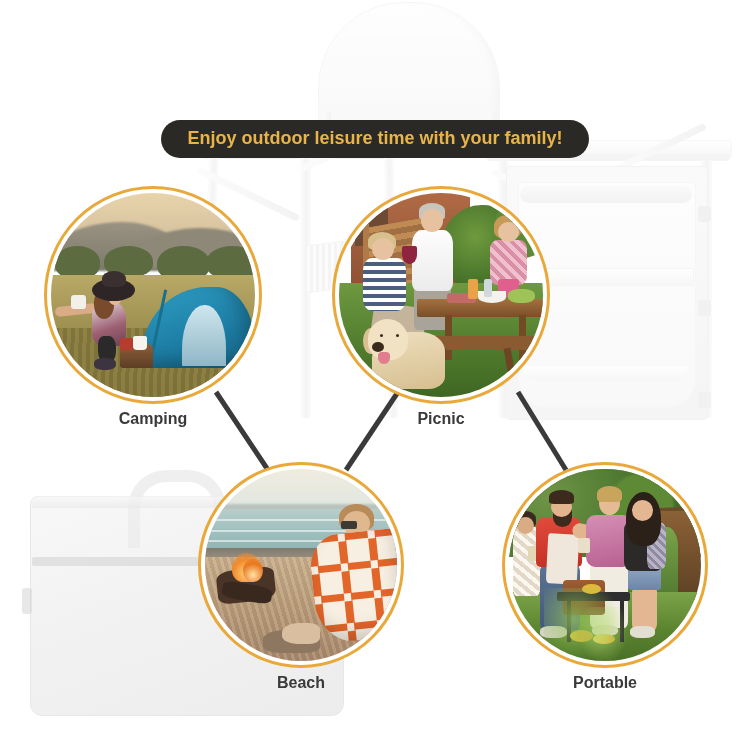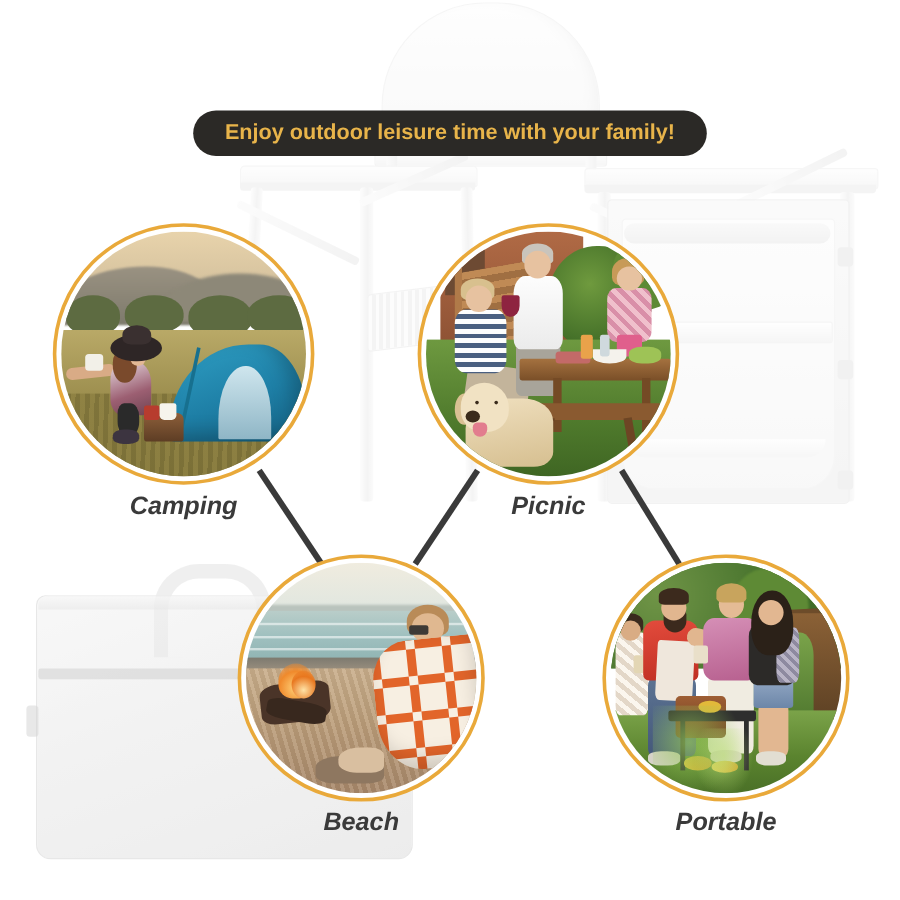--- a/index.html
+++ b/index.html
@@ -71,21 +71,21 @@
     position:absolute;left:0;top:36px;width:750px;text-align:center;
     font-size:37px;font-weight:bold;color:#2d2d2d;
     letter-spacing:-.4px;white-space:nowrap;
     font-family:"Liberation Sans", sans-serif;
     z-index:6;
   }
   .sub-wrap{position:absolute;left:0;top:92px;width:750px;text-align:center;z-index:6;}
   .sub-pill{
     display:inline-block;background:#2b2926;color:#e8b44a;
     font-size:18px;font-weight:bold;
-    padding:8px 26px 9px;border-radius:22px;white-space:nowrap;
+    padding:8px 26px 9px;border-radius:22px;white-space:nowrap;margin-top:28px;
   }
 
   
   .links{position:absolute;inset:0;z-index:7;pointer-events:none;}
 
   
   .bubble{
     position:absolute;border-radius:50%;
     background:#ffffff;
     padding:4px;
@@ -93,24 +93,24 @@
     border:3px solid #e9a93a;
     z-index:8;
   }
   .bubble .photo{
     width:100%;height:100%;border-radius:50%;
     overflow:hidden;position:relative;
   }
   .bubble .lbl{
     position:absolute;left:50%;transform:translateX(-50%);
     top:calc(100% + 9px);
-    font-size:21px;font-weight:bold;color:#3a3a3a;white-space:nowrap;font-style:italic;
+    font-size:16px;font-weight:bold;color:#3a3a3a;white-space:nowrap;
   }
   #c-camping{left:44px;top:186px;width:218px;height:218px;}
-  #c-picnic {left:348px;top:186px;width:218px;height:218px;text-align:right;}
+  #c-picnic {left:332px;top:186px;width:218px;height:218px;text-align:right;}
   #c-beach  {left:198px;top:462px;width:206px;height:206px;}
   #c-courtyard{left:502px;top:462px;width:206px;height:206px;}
 
   .sc{position:absolute;}
 
   
   .cam-sky{left:0;top:0;width:100%;height:34%;background:linear-gradient(180deg,#e8d3ab,#d6c39f 60%,#b8ae8e);}
   .cam-mtn{left:-6%;top:14%;width:74%;height:24%;background:linear-gradient(180deg,#9a9282,#7d7a6c);border-radius:55% 45% 0 0/100% 92% 0 0;filter:blur(1px);}
   .cam-mtn2{left:38%;top:17%;width:70%;height:20%;background:#8d8878;border-radius:50% 50% 0 0/100% 100% 0 0;filter:blur(1.2px);}
   .cam-tree{top:26%;background:#5d6b41;border-radius:50% 50% 42% 42%;filter:blur(.6px);}

